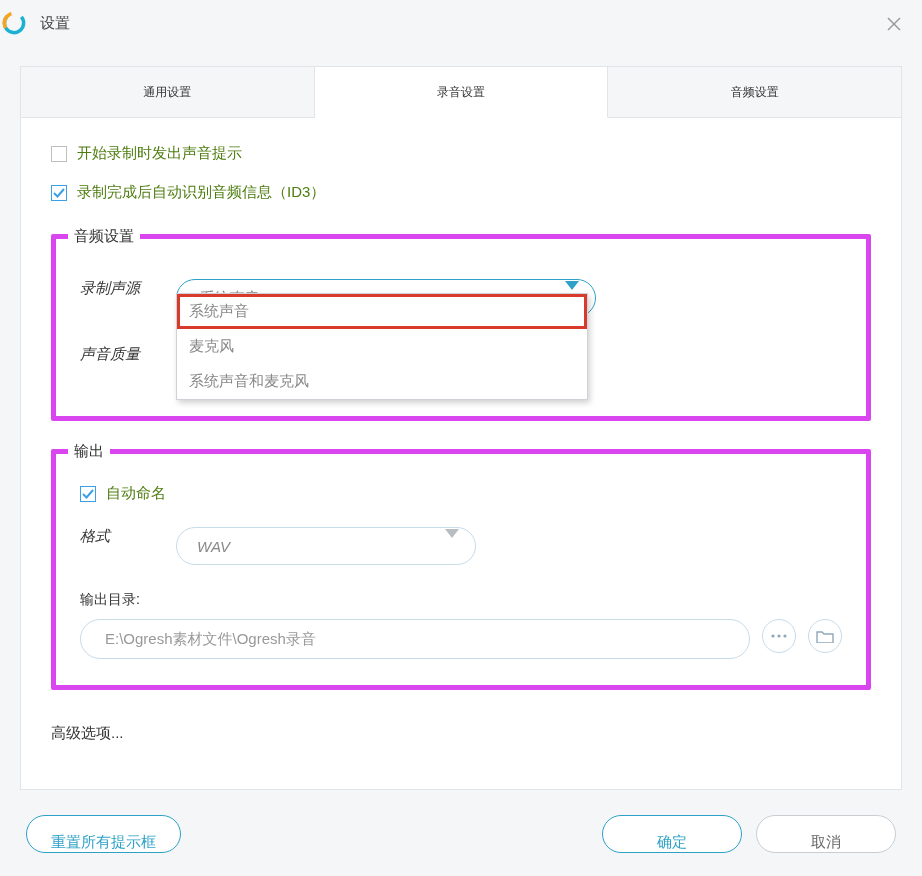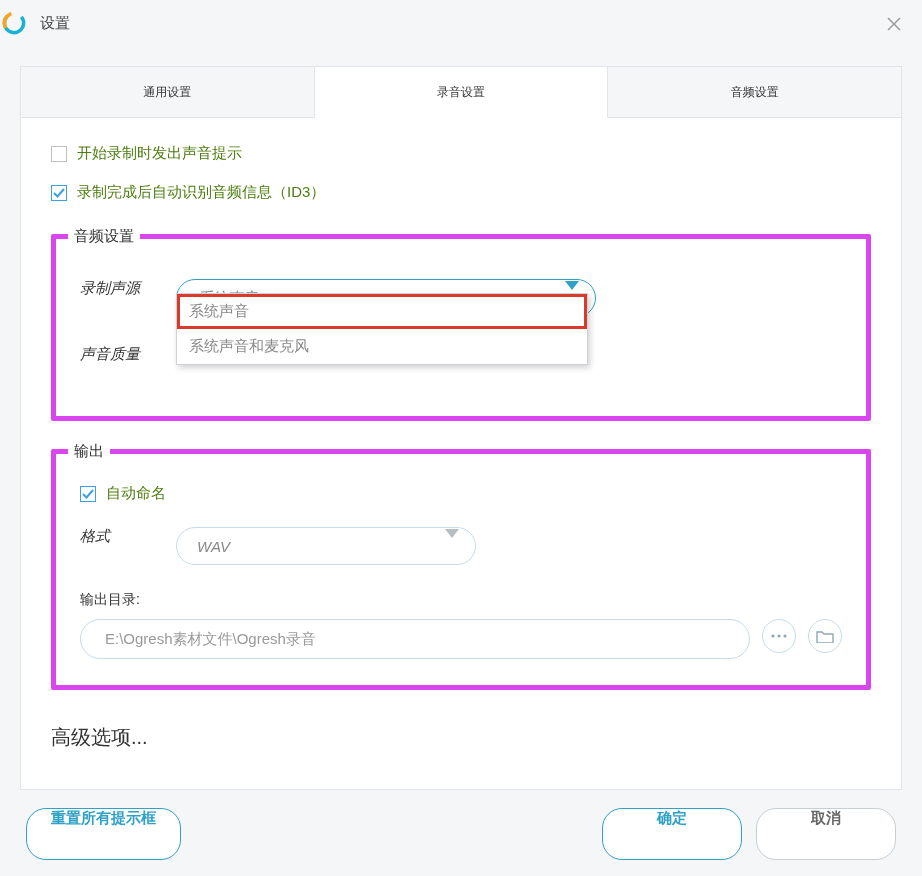--- a/index.html
+++ b/index.html
@@ -195,47 +195,46 @@
   .circle-btn {
     width: 34px; height: 34px;
     border: 1px solid #c7dbe8;
     border-radius: 50%;
     display: flex; align-items: center; justify-content: center;
     cursor: pointer;
     color: #8fa8b8;
     background: #fff;
   }
   .advanced {
-    font-size: 20px;
+    font-size: 15px;
     color: #333;
     margin-top: 34px;
     cursor: pointer;
   }
 
   .footer {
     position: absolute;
     left: 0; right: 0; bottom: 0;
     height: 84px;
     display: flex;
     align-items: center;
     padding: 0 26px;
     background: #f4f6f8;
   }
   .btn {
     border: 1px solid #2ea1c6;
     color: #2ea1c6;
     background: #fff;
     border-radius: 20px;
-    height: 52px;
+    height: 38px;
     padding: 0 24px;
     font-size: 15px;
-    display: flex; align-items: flex-start; justify-content: center;
+    display: flex; align-items: flex-end; justify-content: center;
     cursor: pointer;
     min-width: 140px;
-    font-weight: bold;
   }
   .btn.grey {
     border-color: #c9ced2;
     color: #666;
   }
   .footer-spacer { flex: 1; }
   .footer .btn + .btn { margin-left: 14px; }
 </style>
 </head>
 <body>
@@ -297,20 +296,23 @@
           <span>系统声音</span>
           <span class="caret"><span class="caret-down"></span></span>
         </div>
       </div>
 
       <div class="dropdown">
         <div class="dropdown-item highlight">
           <span>系统声音</span>
         </div>
         <div class="dropdown-item">
+          <span>麦克风</span>
+        </div>
+        <div class="dropdown-item">
           <span>系统声音和麦克风</span>
         </div>
       </div>
 
       <div class="form-row" style="margin-top:28px;">
         <div class="form-label">声音质量</div>
       </div>
       <div style="height:26px;"></div>
     </div>
 

